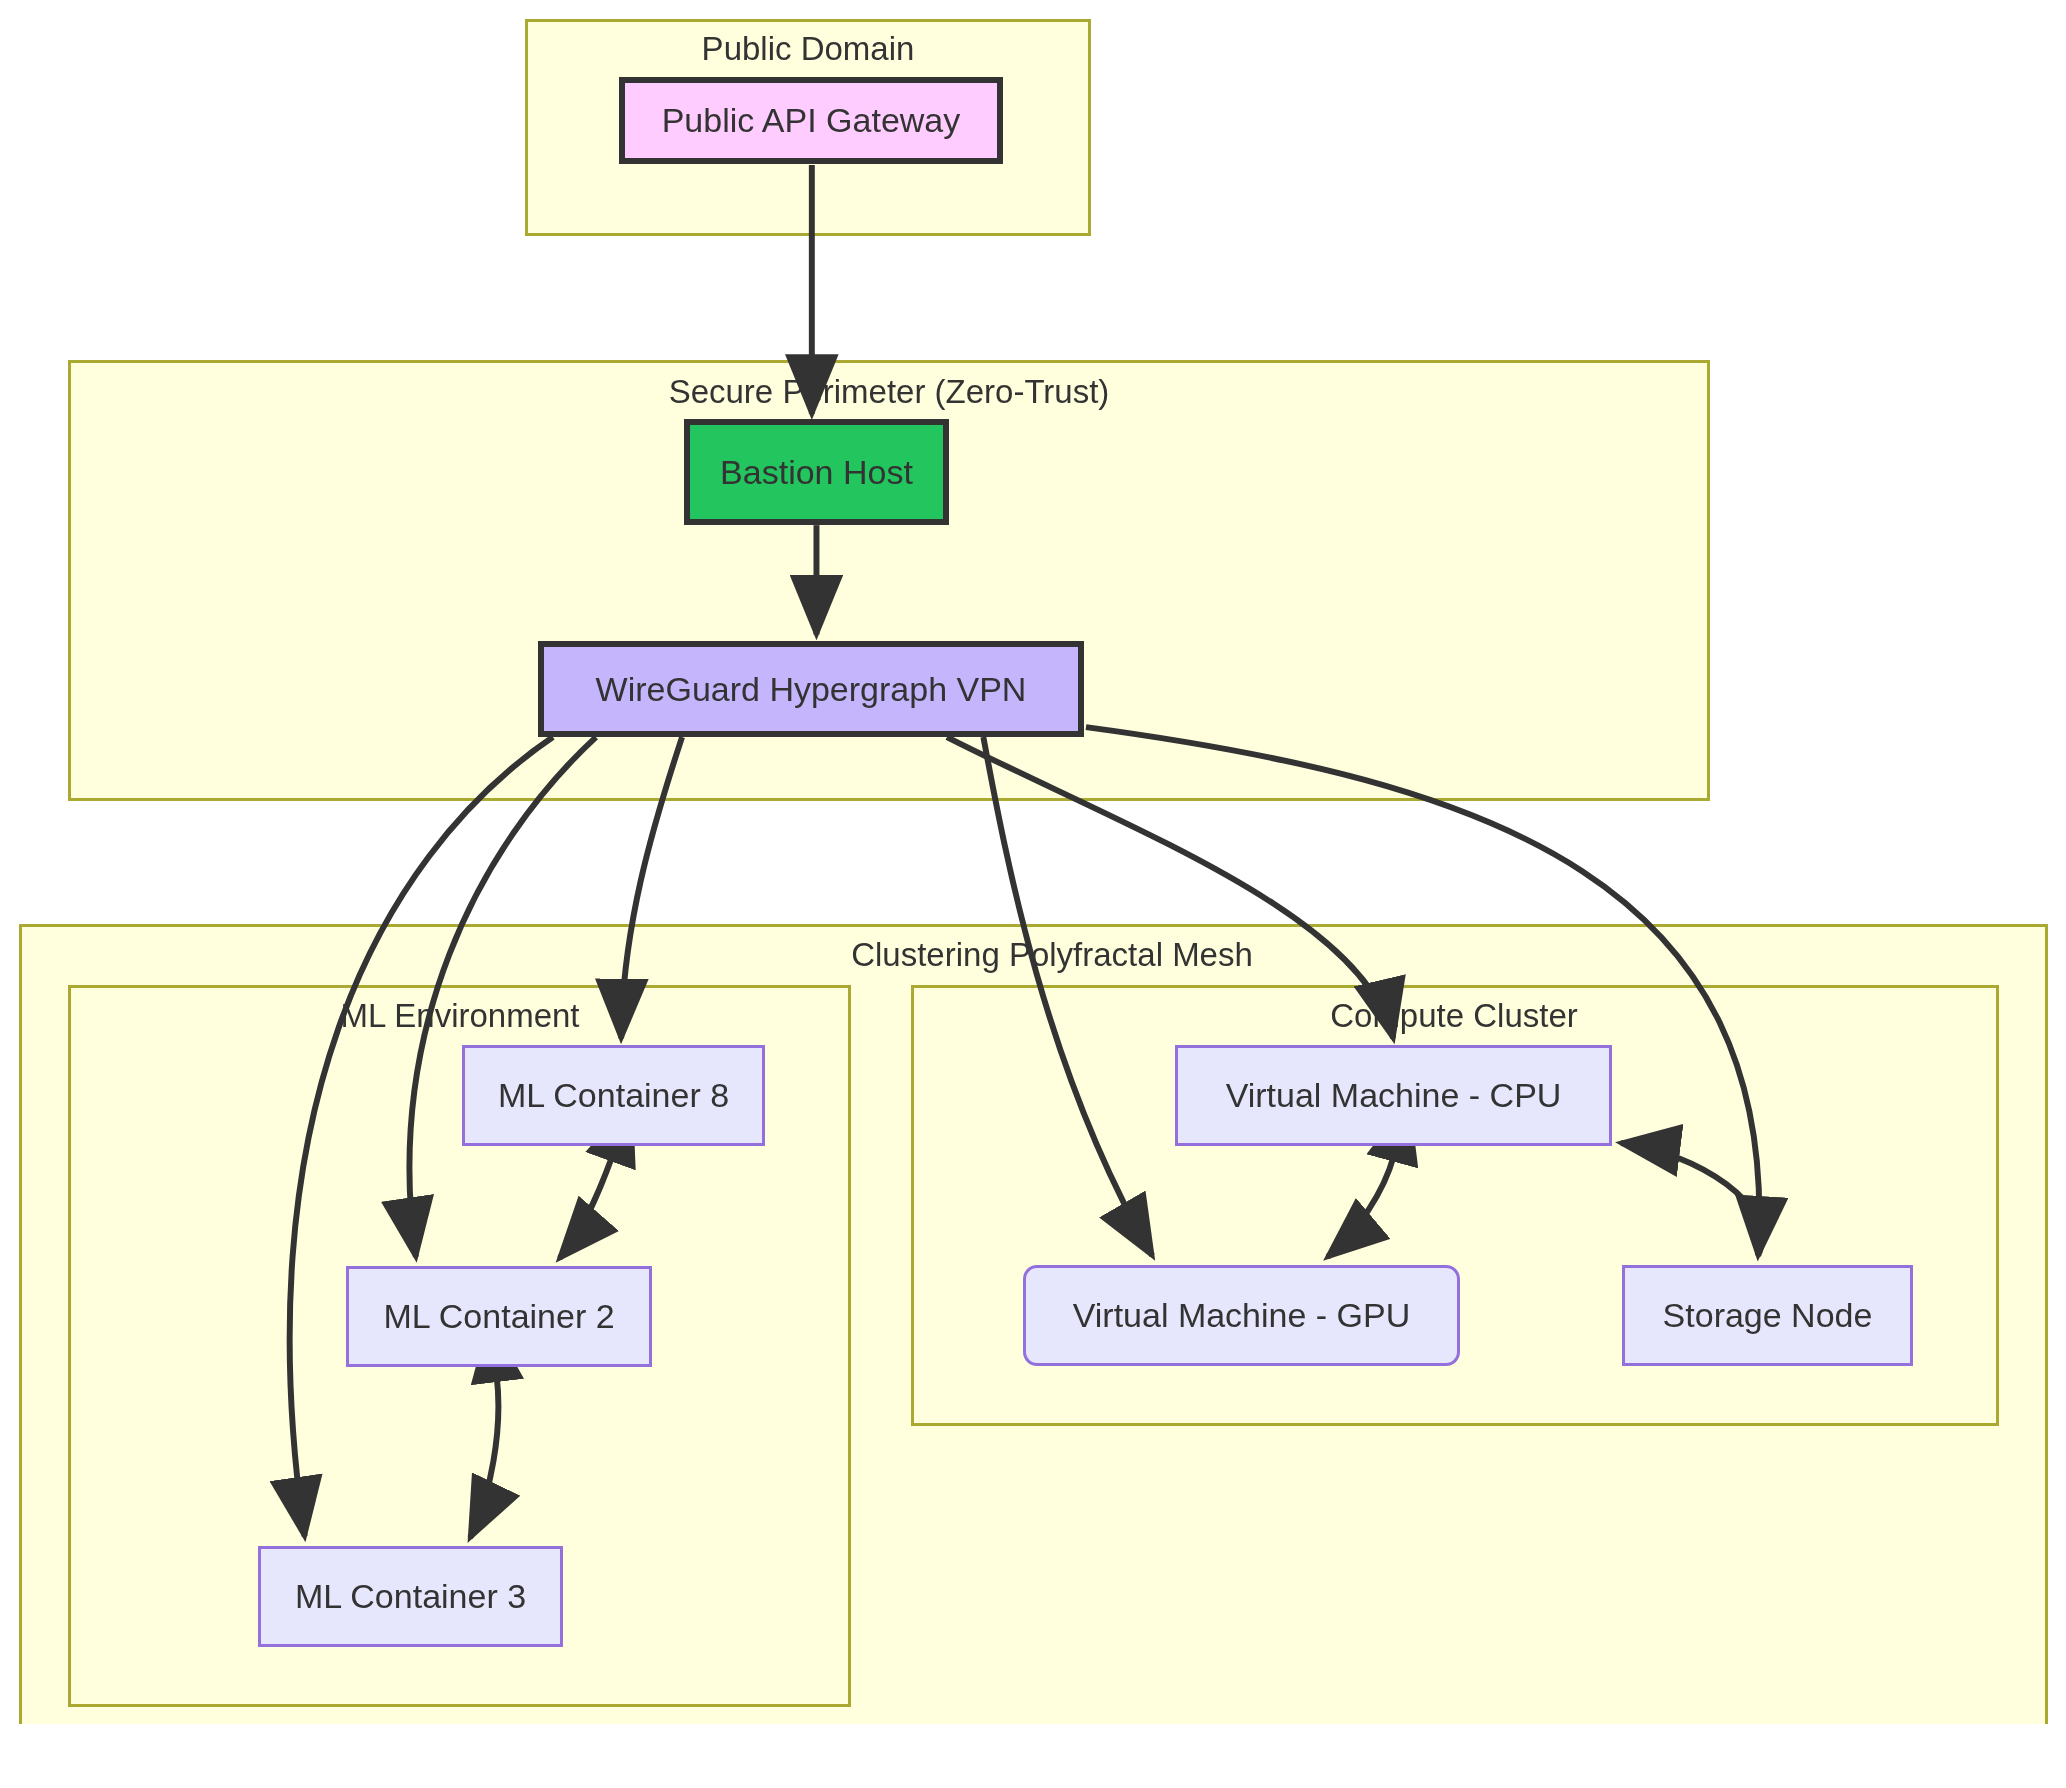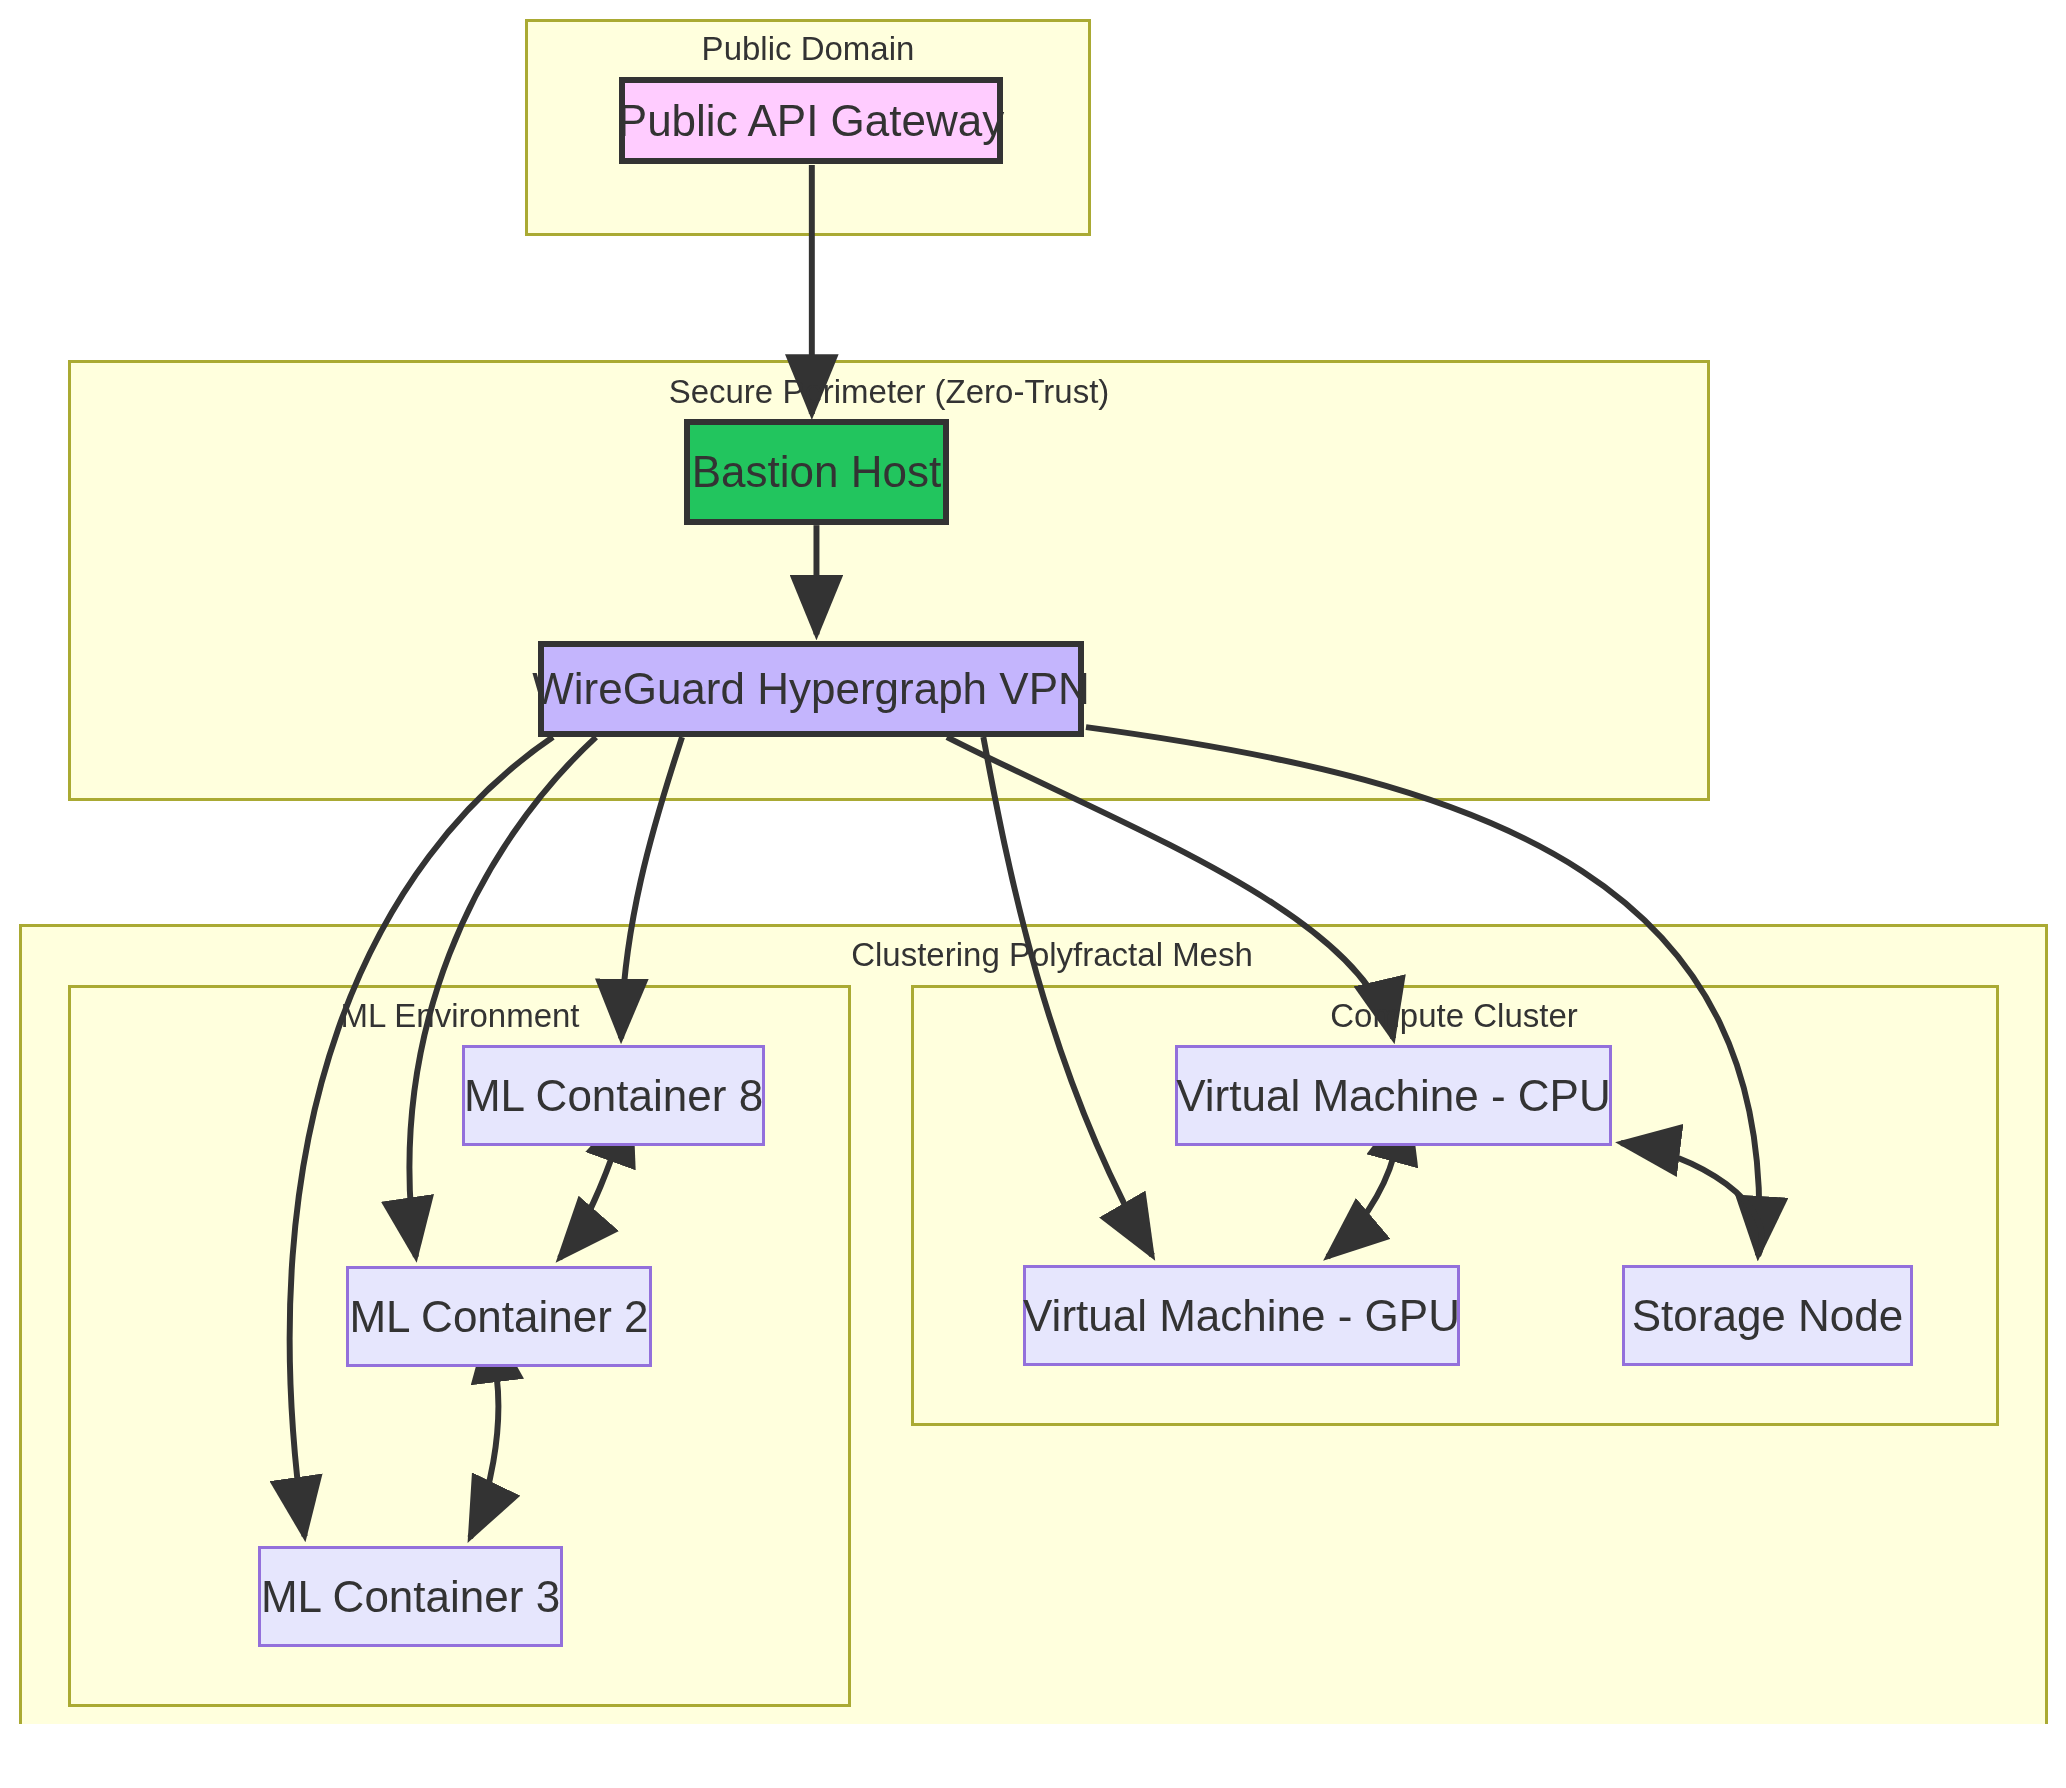--- a/index.html
+++ b/index.html
@@ -3,21 +3,21 @@
 <meta charset="utf-8">
 <style>
   html,body{margin:0;padding:0;background:#ffffff;}
   #stage{position:relative;width:2066px;height:1724px;background:#ffffff;
          font-family:"Liberation Sans","DejaVu Sans",sans-serif;overflow:hidden;}
   #edges{position:absolute;left:0;top:0;width:2066px;height:1788px;pointer-events:none;}
   .cluster{position:absolute;background:#ffffdd;border:3.3px solid #aaaa33;box-sizing:border-box;}
   .cluster-label{position:absolute;color:#333333;font-size:33px;line-height:1;
                  white-space:nowrap;text-align:center;transform:translateX(-50%);}
   .node{position:absolute;display:flex;align-items:center;justify-content:center;
-        box-sizing:border-box;color:#333333;font-size:44px;white-space:nowrap;text-align:right;}
+        box-sizing:border-box;color:#333333;font-size:34px;white-space:nowrap;text-align:right;}
   .node.thick{border:6px solid #333333;}
   .node.thin{border:3.3px solid #9370db;}
   .n-pink{background:#ffccff;}
   .n-magenta{background:#c4b5fd;}
   .n-lav{background:#22c55e;}
   .n-lav-lite{background:#e6e6fd;}
 </style>
 </head>
 <body>
 
@@ -60,17 +60,17 @@
   <div class="cluster-label" id="l-ml-environment" style="left: 460px; top: 999px;">ML Environment</div>
   <div class="cluster-label" id="l-compute-cluster" style="left: 1454px; top: 999px;">Compute Cluster</div>
 
   <div class="node thick n-pink" id="n-public-api-gateway" style="left: 619px; top: 77px; width: 384px; height: 87px;">Public API Gateway</div>
   <div class="node thick n-lav" id="n-bastion-host" style="left: 684px; top: 419px; width: 265px; height: 106px;">Bastion Host</div>
   <div class="node thick n-magenta" id="n-wireguard-vpn" style="left: 538px; top: 641px; width: 546px; height: 96px;">WireGuard Hypergraph VPN</div>
   <div class="node thin n-lav-lite" id="n-ml-container-1" style="left: 462px; top: 1045px; width: 303px; height: 101px;">ML Container 8</div>
   <div class="node thin n-lav-lite" id="n-ml-container-2" style="left: 346px; top: 1266px; width: 306px; height: 101px;">ML Container 2</div>
   <div class="node thin n-lav-lite" id="n-ml-container-3" style="left: 258px; top: 1546px; width: 305px; height: 101px;">ML Container 3</div>
   <div class="node thin n-lav-lite" id="n-virtual-machine-cpu" style="left: 1175px; top: 1045px; width: 437px; height: 101px;">Virtual Machine - CPU</div>
-  <div class="node thin n-lav-lite" id="n-virtual-machine-gpu" style="left: 1023px; top: 1265px; width: 437px; height: 101px;">Virtual Machine - GPU</div>
+  <div class="node thin n-lav-lite" id="n-virtual-machine-gpu" style="left: 1023px; top: 1265px; width: 437px; height: 101px; border-radius: 14px;">Virtual Machine - GPU</div>
   <div class="node thin n-lav-lite" id="n-storage-node" style="left: 1622px; top: 1265px; width: 291px; height: 101px;">Storage Node</div>
 
 </div>
 
 
 </body></html>

